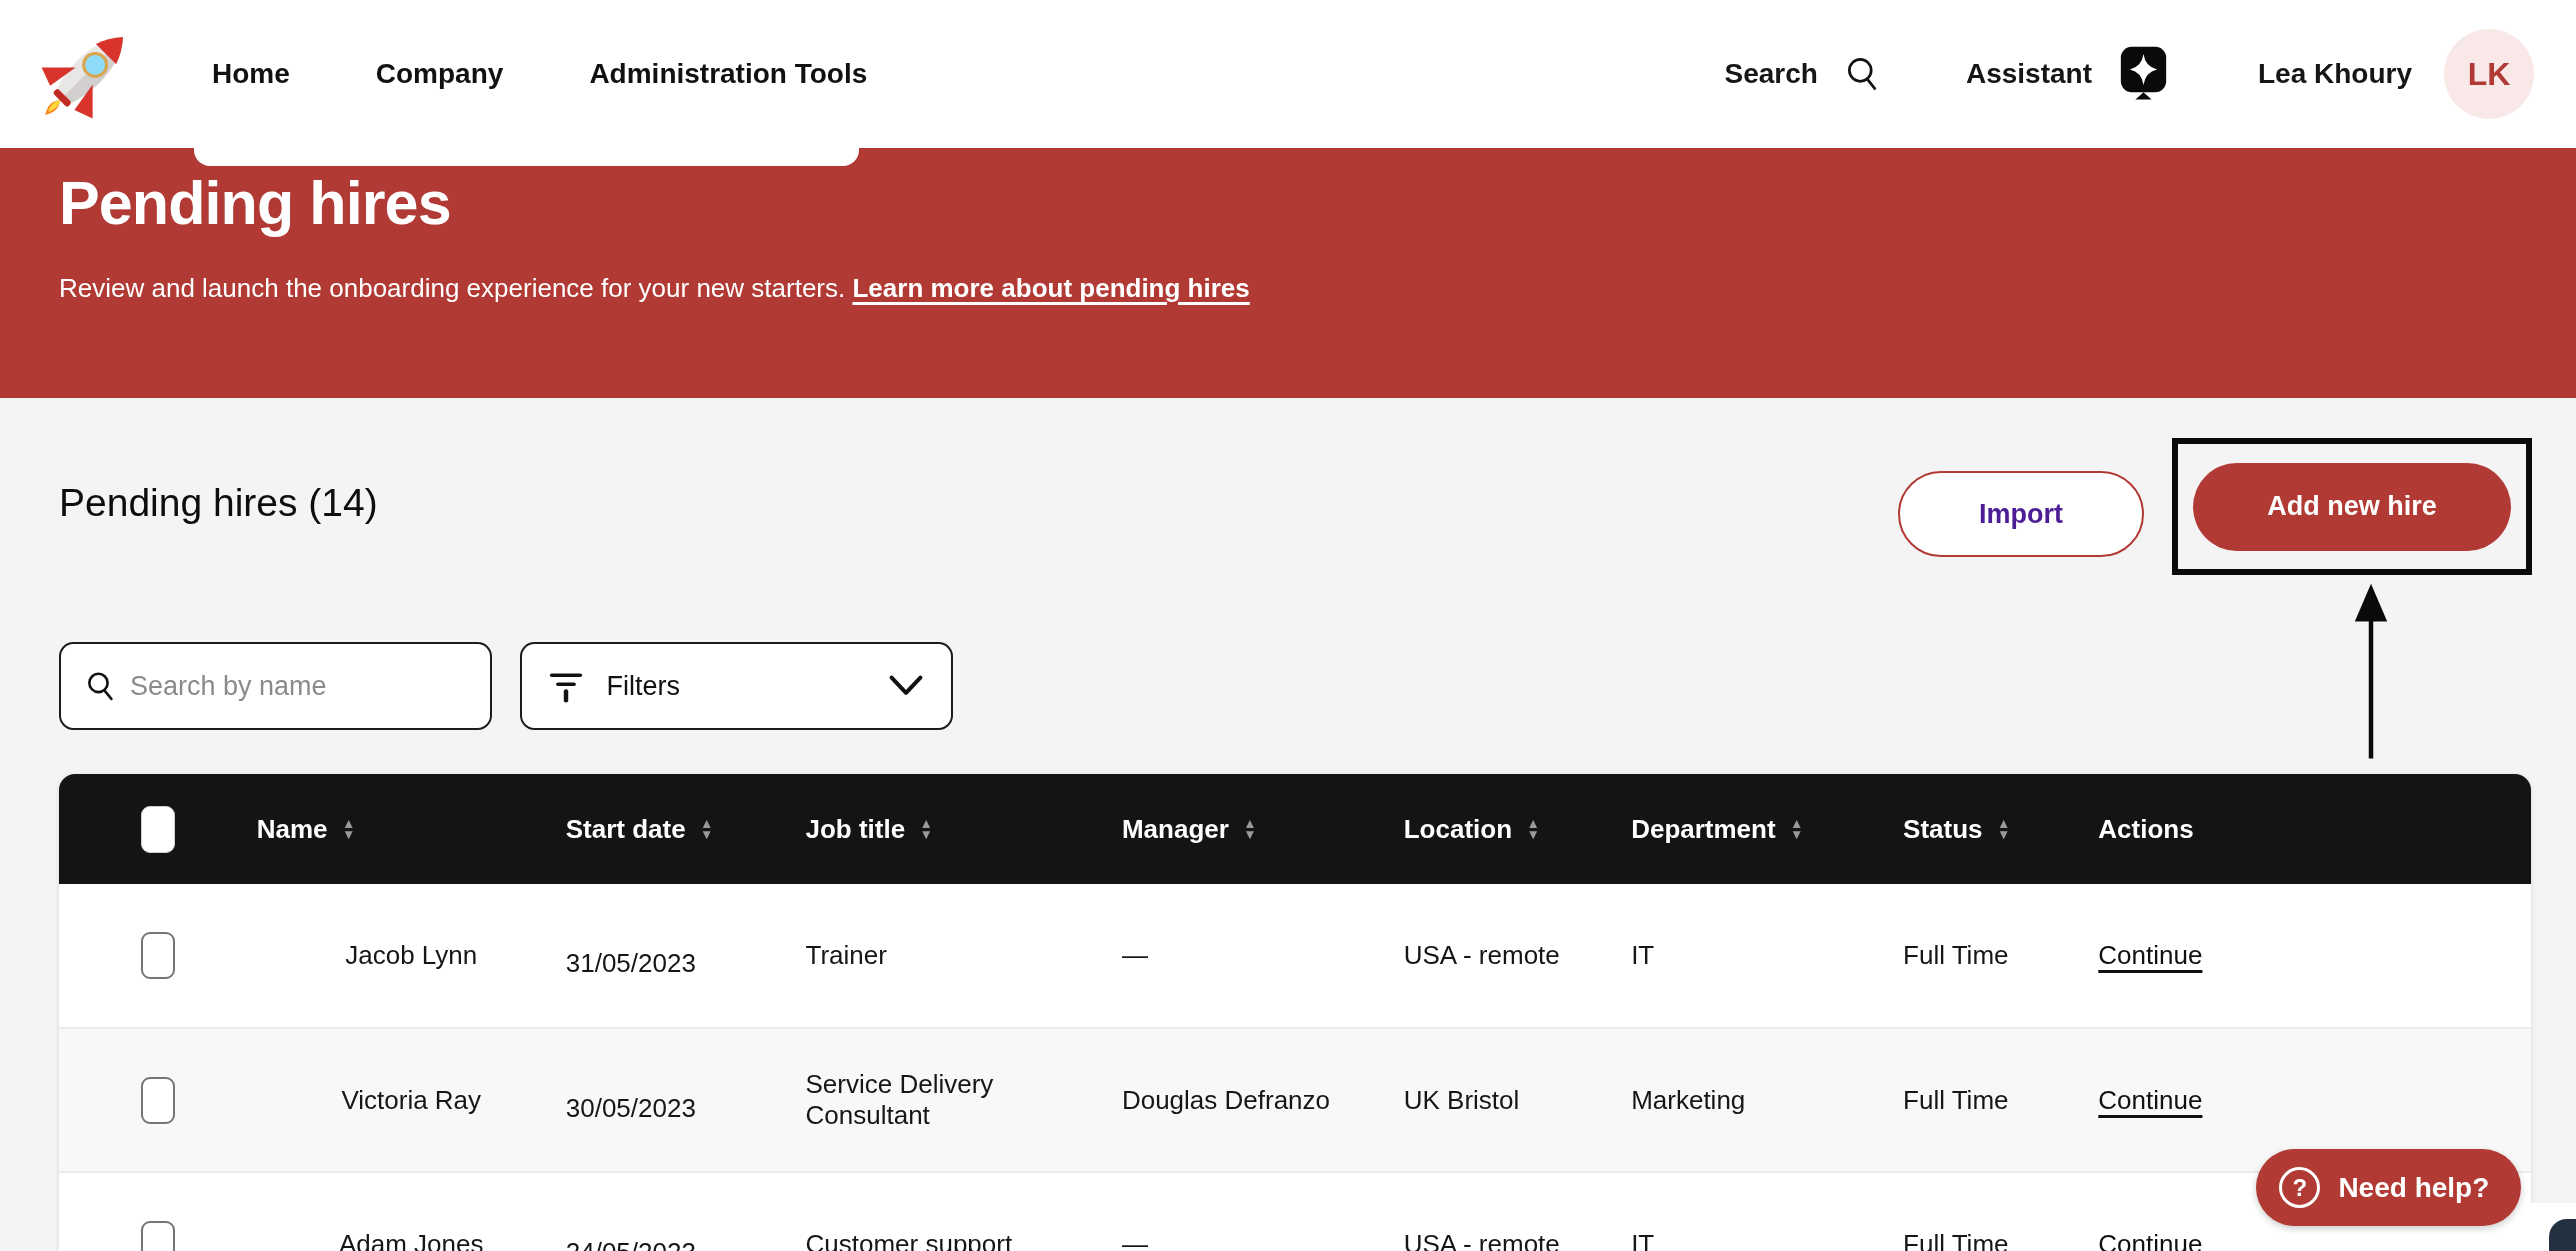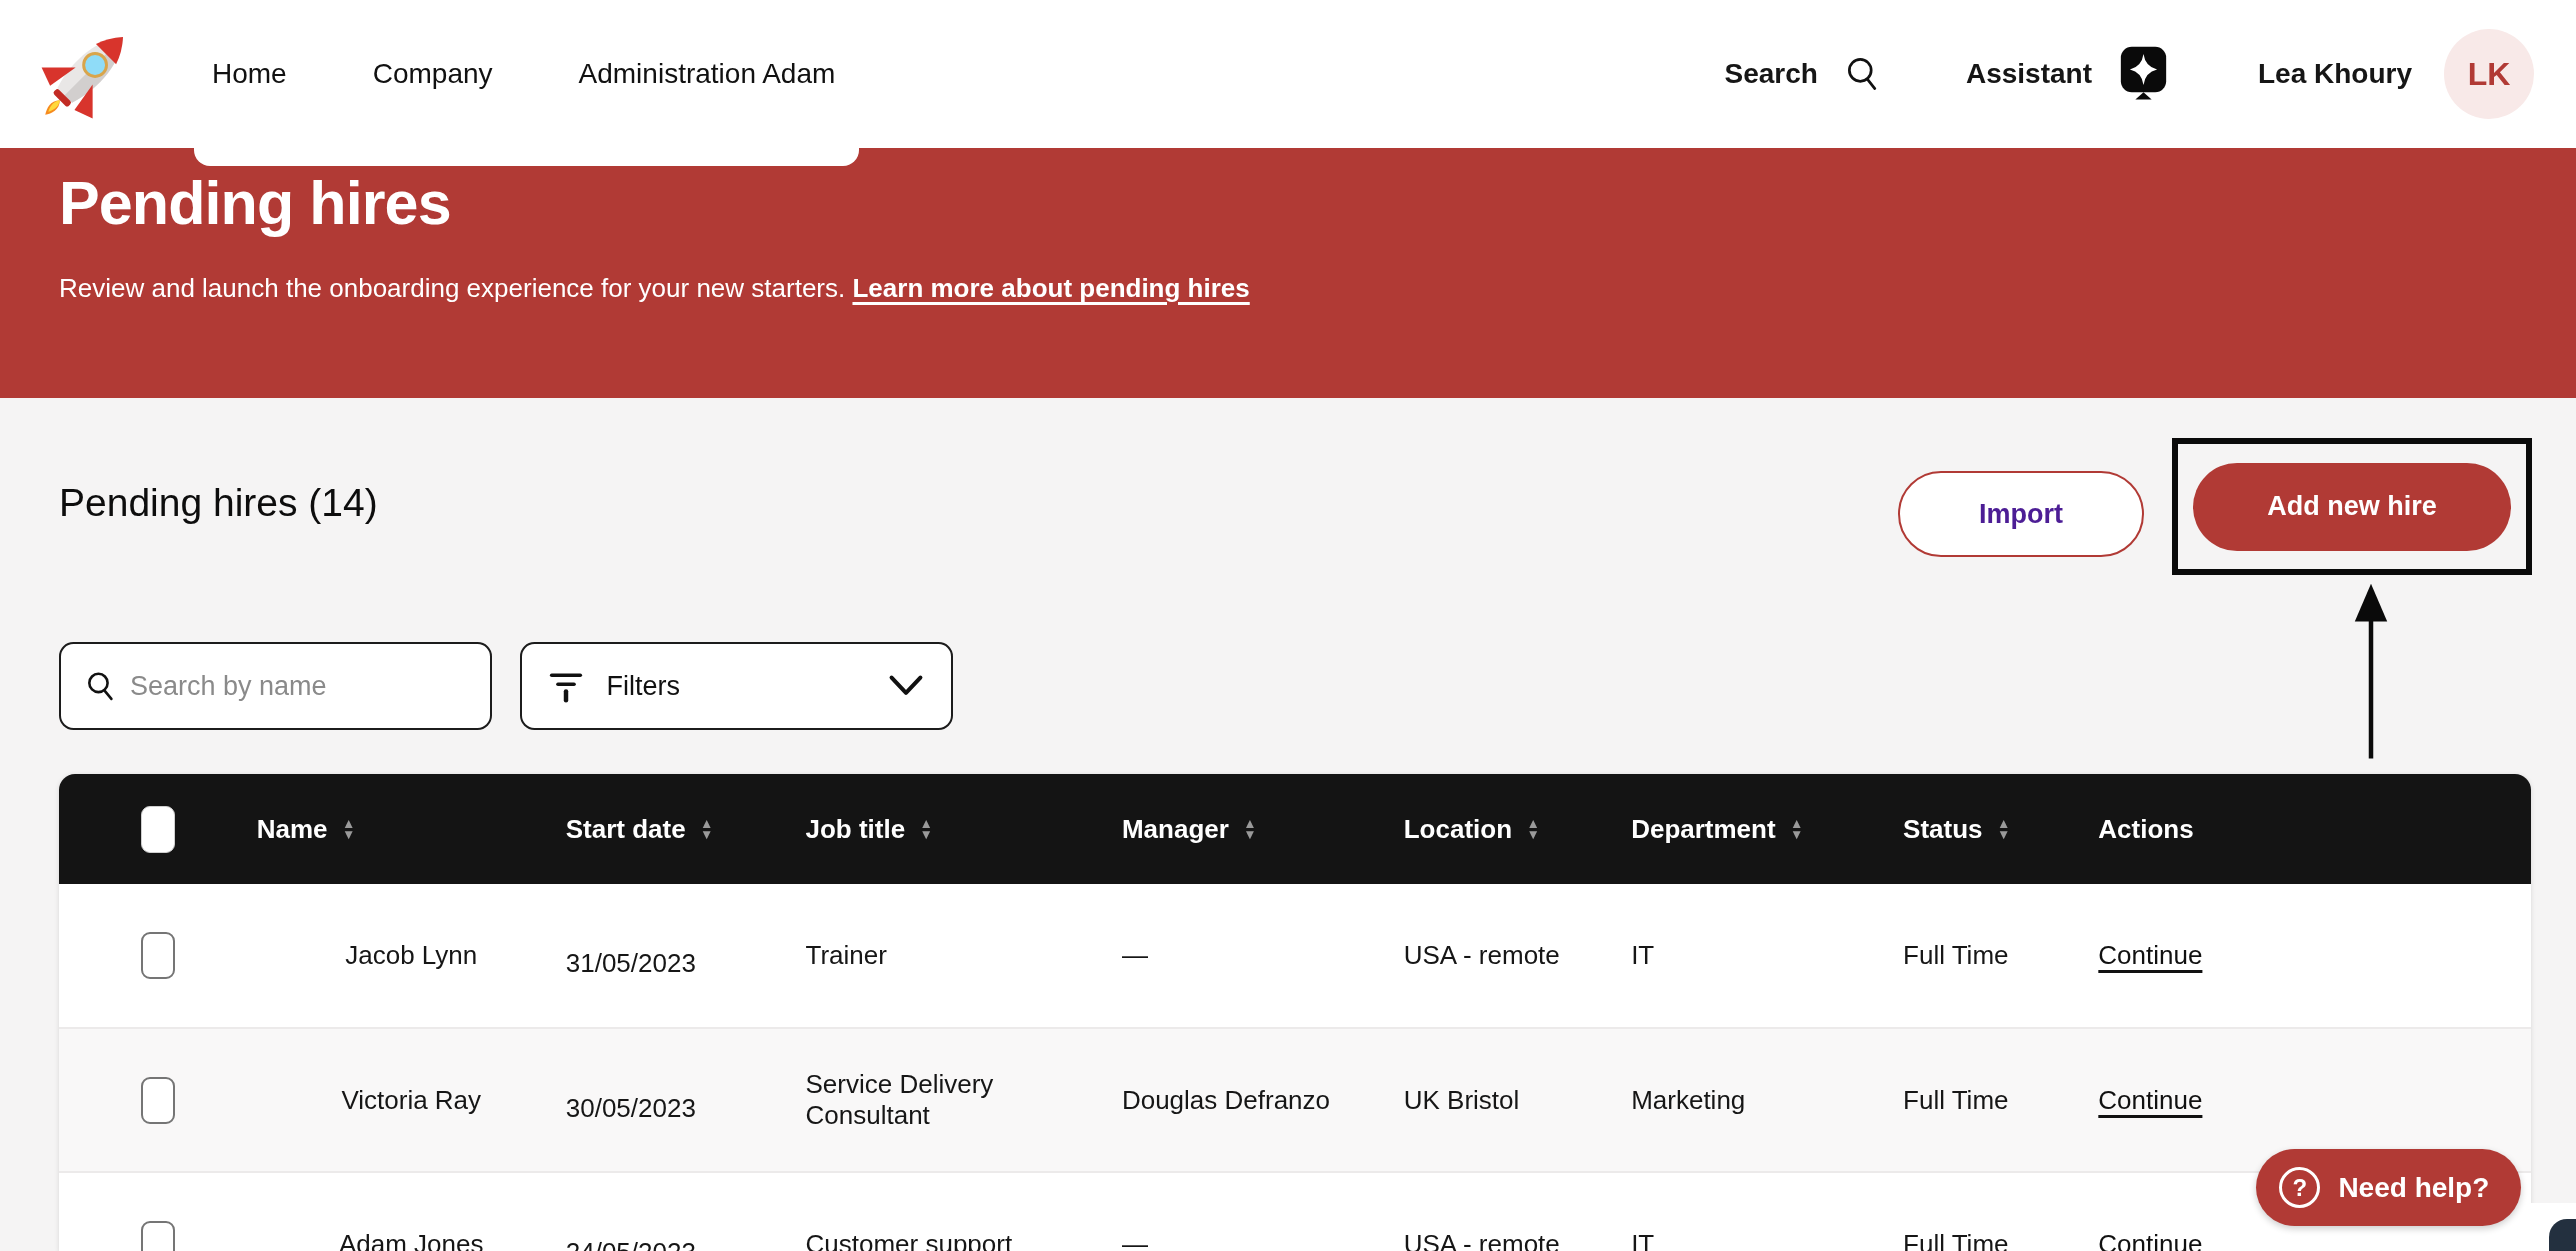--- a/index.html
+++ b/index.html
@@ -11,21 +11,21 @@
     color:#161616;
   }
 
   
   .topnav {
     position:absolute; left:0; top:0; width:2576px; height:148px;
     background:#ffffff; display:flex; align-items:center; z-index:5;
   }
   .logo { width:110px; height:115px; margin-left:34px; flex:0 0 auto; }
   .nav-links { display:flex; gap:86px; margin-left:68px; }
-  .nav-link { font-size:28px; font-weight:400; color:#111; cursor:pointer; white-space:nowrap; }
+  .nav-link { font-size:28px; font-weight:700; color:#111; cursor:pointer; white-space:nowrap; }
   .nav-right { margin-left:auto; display:flex; align-items:center; margin-right:42px;text-align:center; }
   .nav-search { display:flex; align-items:center; gap:25px; font-size:28px; font-weight:700; cursor:pointer; }
   .nav-assist { display:flex; align-items:center; gap:27px; font-size:28px; font-weight:700; margin-left:83px; cursor:pointer; }
   .assist-badge { width:49px; height:58px; position:relative; }
   .user-name { font-size:28px; font-weight:700; margin-left:90px; }
   .avatar {
     width:90px; height:90px; border-radius:50%; background:#F8E9E8;
     display:flex; align-items:center; justify-content:center;
     font-size:32px; font-weight:700; color:#B13A35; margin-left:32px; cursor:pointer;
   }
@@ -144,21 +144,21 @@
       <path d="M39 34 L53 48 L42 52 Z" fill="#D8342C"></path>
       <rect x="26" y="50" width="12" height="4" rx="1.5" fill="#C22B24"></rect>
       <path d="M32 54 C36 58 34 63 32 66 C30 63 28 58 32 54 Z" fill="#F68B1F"></path>
       <path d="M32 54 C34.4 57 33.4 61 32 63.5 C30.6 61 29.6 57 32 54 Z" fill="#FFD93B"></path>
     </g>
   </svg>
 
   <nav class="nav-links">
     <span class="nav-link">Home</span>
     <span class="nav-link">Company</span>
-    <span class="nav-link">Administration Adam</span>
+    <span class="nav-link">Administration Tools</span>
   </nav>
 
   <div class="nav-right">
     <div class="nav-search">
       <span>Search</span>
       <svg width="40" height="40" viewBox="0 0 44 44">
         <circle cx="19" cy="18" r="12" fill="none" stroke="#111" stroke-width="3"></circle>
         <line x1="27" y1="28" x2="35" y2="38" stroke="#111" stroke-width="3" stroke-linecap="round"></line>
       </svg>
     </div>

